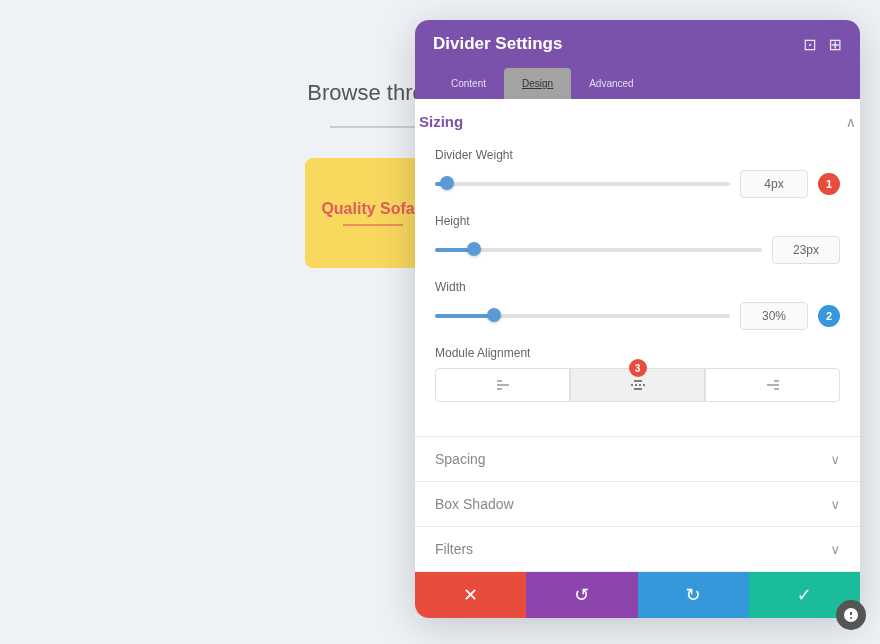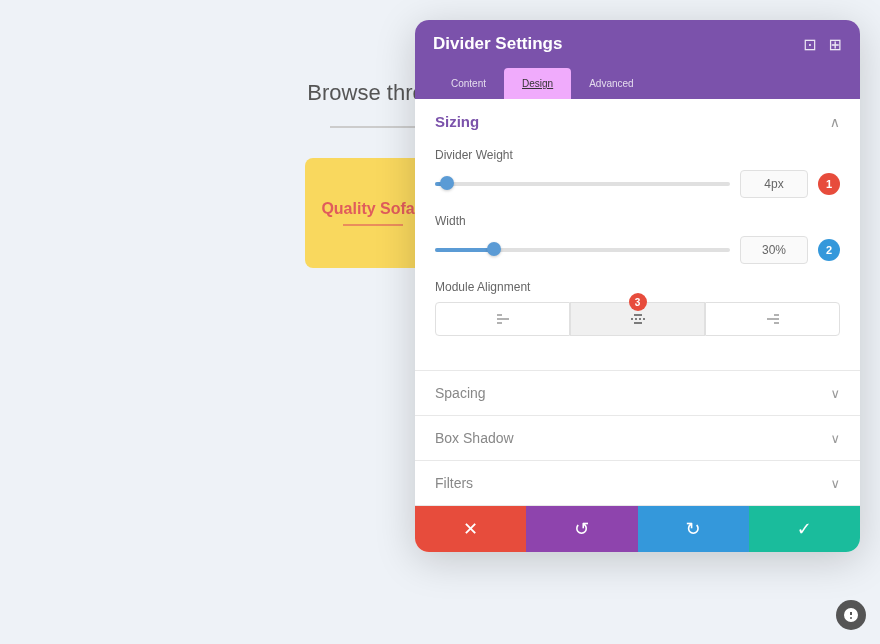--- a/index.html
+++ b/index.html
@@ -147,42 +147,42 @@
     .tab {
       padding: 10px 18px;
       font-size: 10px;
       cursor: pointer;
       border-radius: 4px 4px 0 0;
       color: rgba(255,255,255,0.8);
       font-weight: 500;
     }
 
     .tab.active {
-      background: #f0abfc;
+      background: #a3a3a3;
       color: #333;
       text-decoration: underline;
     }
 
     
     .modal-content {
       padding: 0;
       overflow-y: auto;
       flex: 1;
     }
 
     
     .section {
       border-bottom: 1px solid #e8e8e8;
     }
 
     .section-header {
       display: flex;
       align-items: center;
       justify-content: space-between;
-      padding: 14px 20px;
+      padding: 14px 4px;
       cursor: pointer;
     }
 
     .section-title {
       font-size: 15px;
       font-weight: 600;
       color: #7b52ab;
     }
 
     .section-chevron {
@@ -425,20 +425,30 @@
                 <div class="slider-fill" style="width:4%"></div>
               </div>
               <div class="slider-thumb" style="left:4%"></div>
             </div>
             <input class="field-input" value="4px" type="text" style="">
             <div class="badge-red">1</div>
           </div>
         </div>
 
         <div class="field-row">
+          <div class="field-label">Height</div>
+          <div class="field-control">
+            <div class="slider-wrapper">
+              <div class="slider-track">
+                <div class="slider-fill" style="width:12%"></div>
+              </div>
+              <div class="slider-thumb" style="left:12%"></div>
+            </div>
+            <input class="field-input" value="23px" type="text" style="">
+          </div>
         </div>
 
         <div class="field-row">
           <div class="field-label">Width</div>
           <div class="field-control">
             <div class="slider-wrapper">
               <div class="slider-track">
                 <div class="slider-fill" style="width:20%"></div>
               </div>
               <div class="slider-thumb" style="left:20%"></div>

